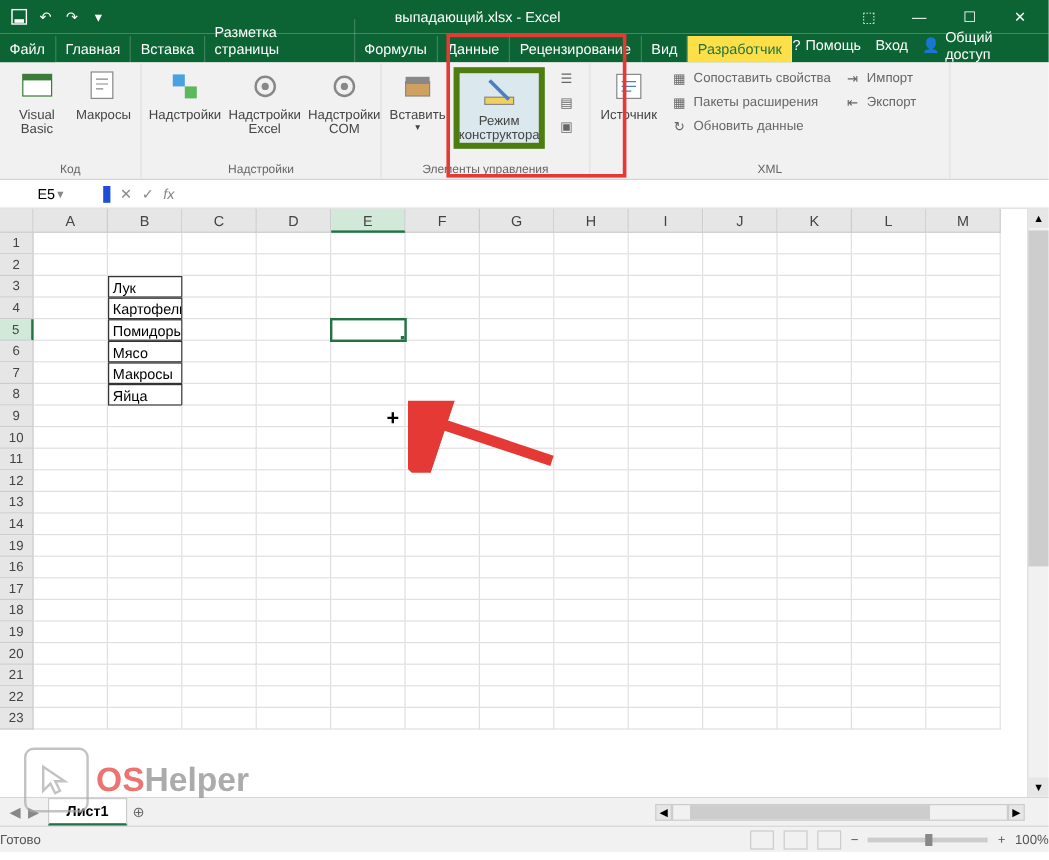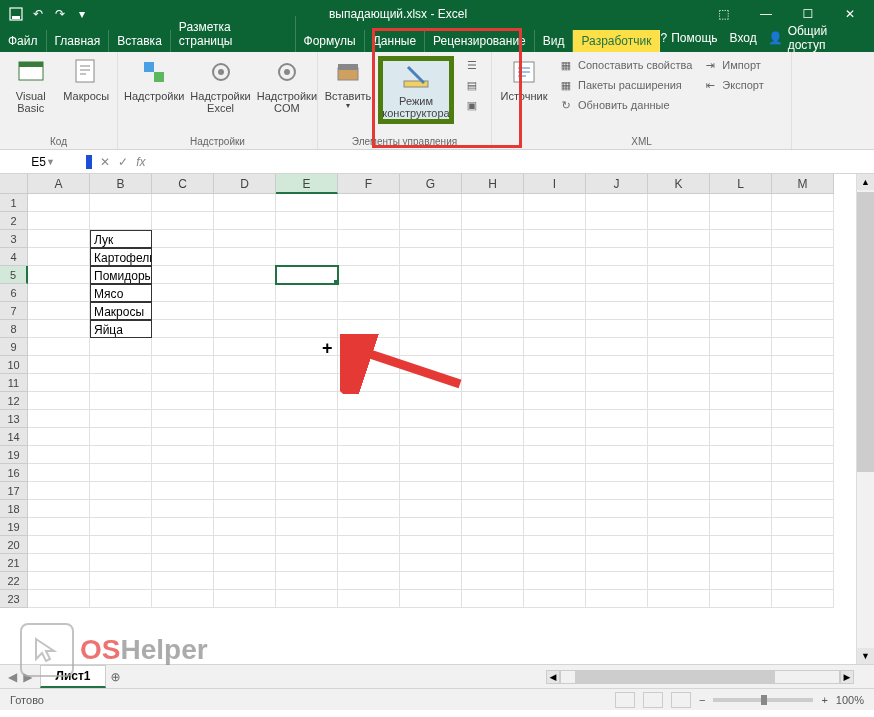--- a/index.html
+++ b/index.html
@@ -54,21 +54,21 @@
 
 .sheet-tabs { height: 24px; border-top: 1px solid #d4d4d4; display: flex; align-items: center; background: #f1f1f1; font-size: 12px; }
 .sh-nav { display: flex; gap: 6px; padding: 0 8px; color: #888; }
 .sh-tab { padding: 3px 14px; background: #fff; border: 1px solid #ccc; border-bottom: 2px solid #217346; font-weight: bold; }
 .sh-add { width: 20px; text-align: center; color: #666; cursor: pointer; }
 .hscroll { flex: 1; display: flex; justify-content: flex-end; padding-right: 20px; }
 .hscroll-track { width: 280px; height: 14px; background: #f1f1f1; border: 1px solid #ccc; position: relative; }
 .hscroll-thumb { position: absolute; left: 14px; width: 200px; height: 100%; background: #cdcdcd; }
 .hscroll-btn { width: 14px; height: 14px; background: #e6e6e6; border: 1px solid #ccc; font-size: 9px; text-align: center; line-height: 12px; }
 
-.statusbar { height: 22px; background: #f1f1f1; border-top: 1px solid #d4d4d4; display: flex; align-items: center; font-size: 11px; color: #555; padding: 0 10px; justify-content: space-between; }
+.statusbar { height: 22px; background: #f1f1f1; border-top: 1px solid #d4d4d4; display: flex; align-items: center; font-size: 11px; color: #555; padding: 0 0; justify-content: space-between; }
 .sb-right { display: flex; align-items: center; gap: 8px; }
 .view-btn { width: 20px; height: 16px; border: 1px solid #ccc; }
 .zoom-slider { width: 100px; height: 4px; background: #ccc; position: relative; }
 .zoom-thumb { position: absolute; left: 48px; top: -3px; width: 6px; height: 10px; background: #888; }
 
 .watermark { position: absolute; left: 20px; bottom: 40px; display: flex; align-items: center; gap: 6px; opacity: 0.7; }
 .wm-icon { width: 54px; height: 54px; border: 2px solid #aaa; border-radius: 8px; display: flex; align-items: center; justify-content: center; }
 .wm-text { font-size: 28px; font-weight: bold; }
 .wm-text .o { color: #e53935; }
 .wm-text .h { color: #888; }

